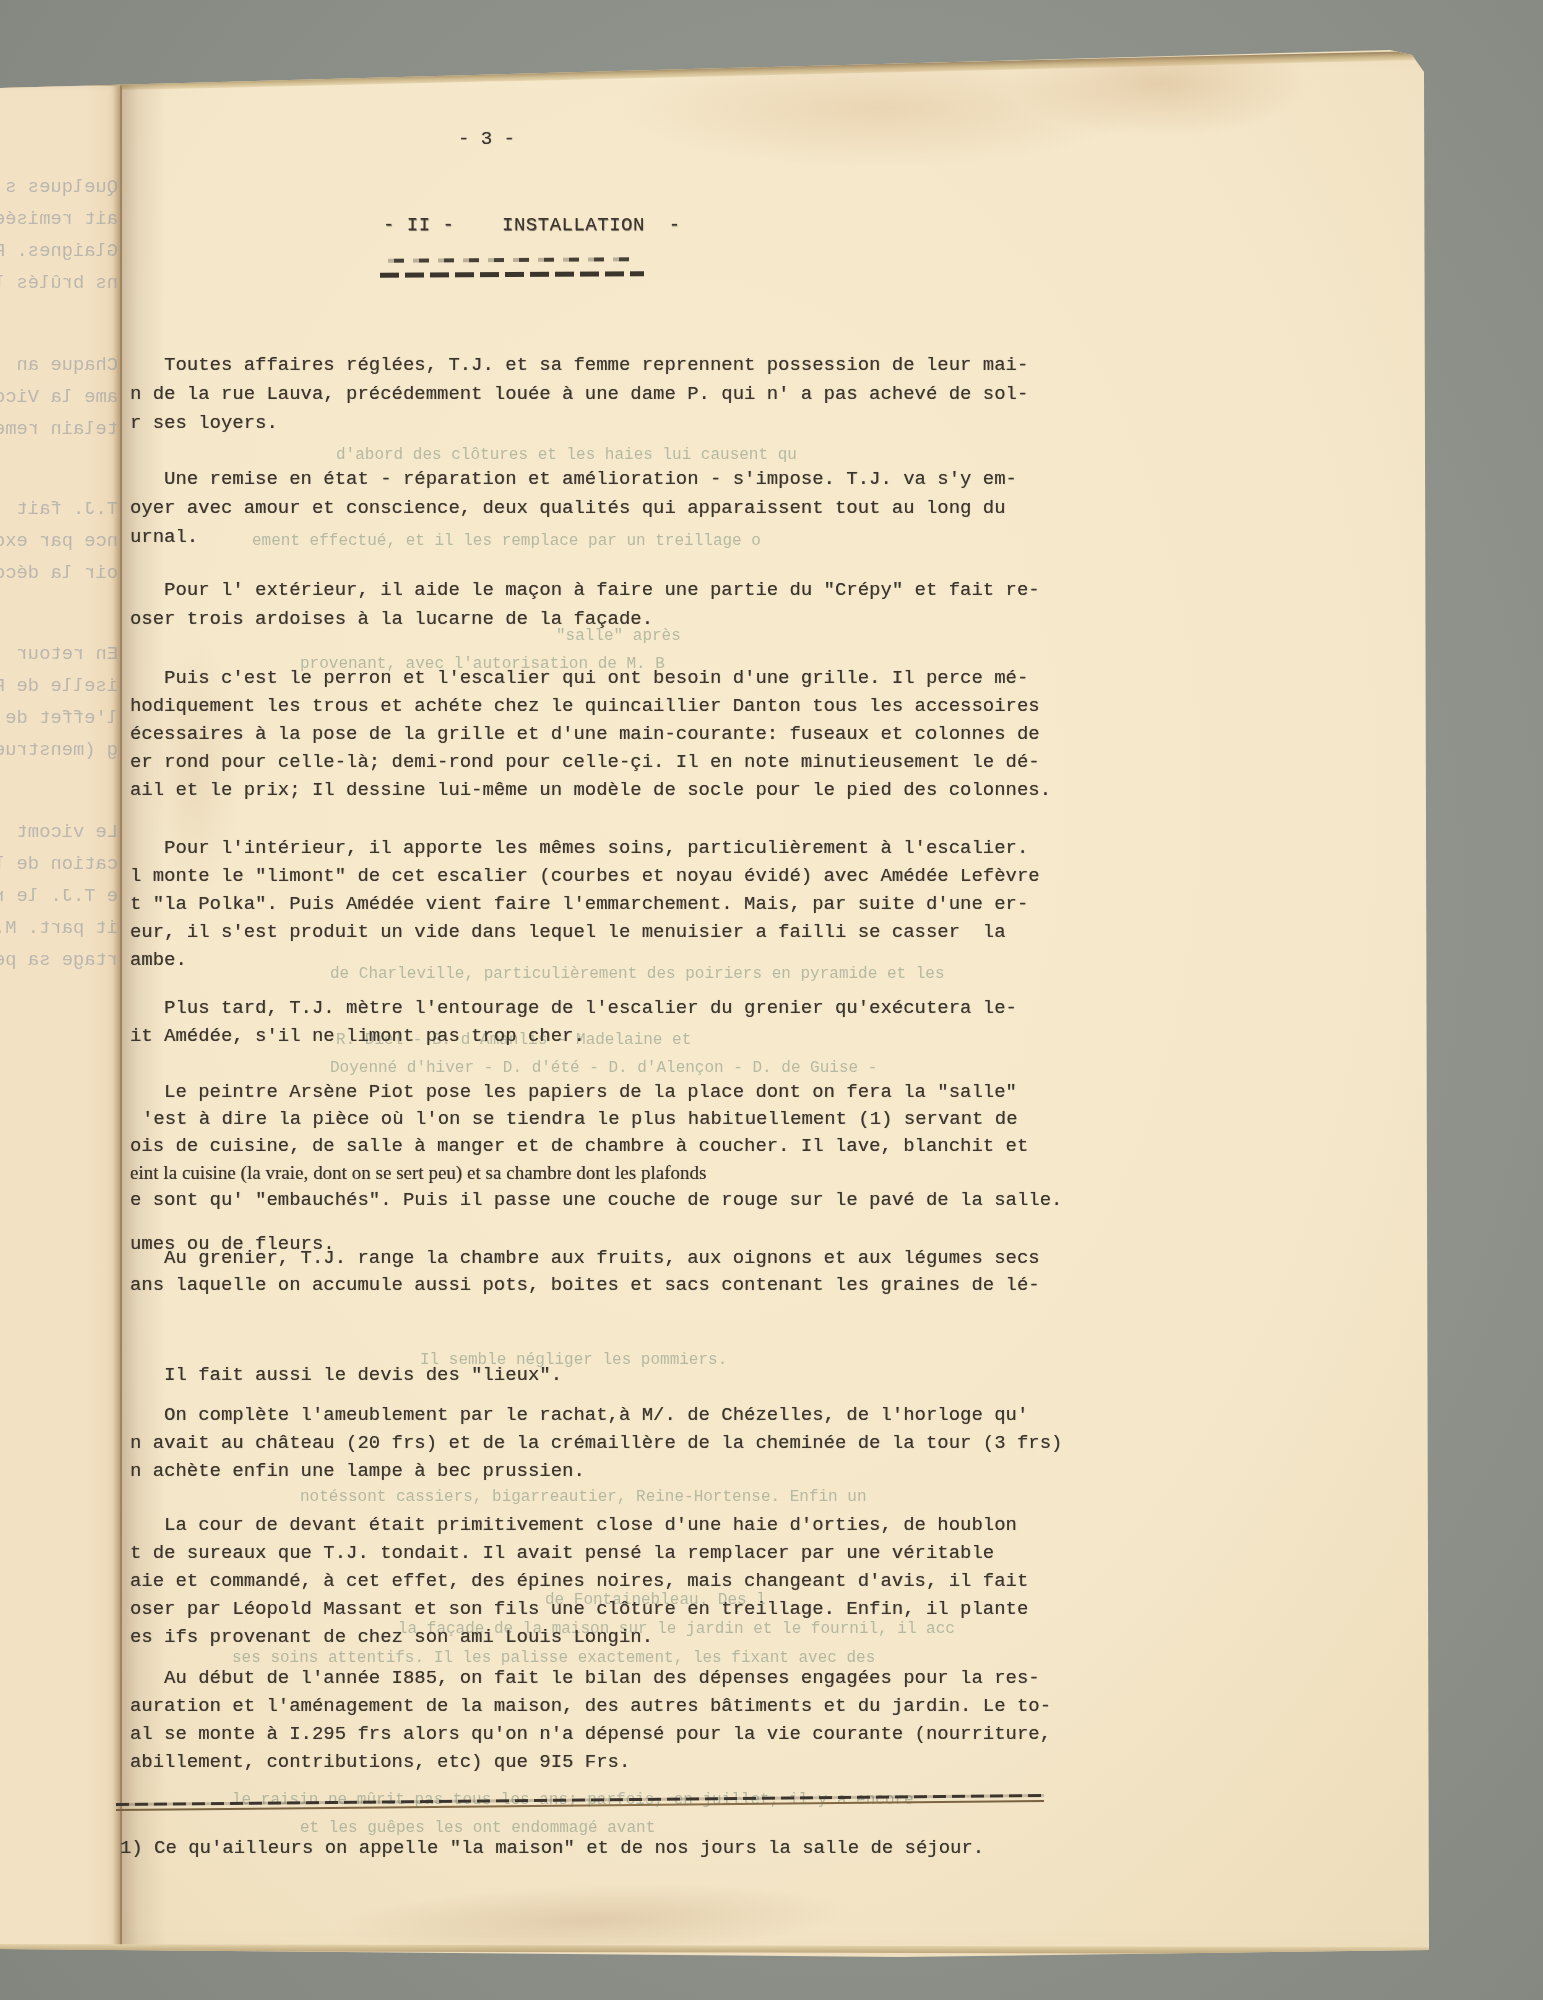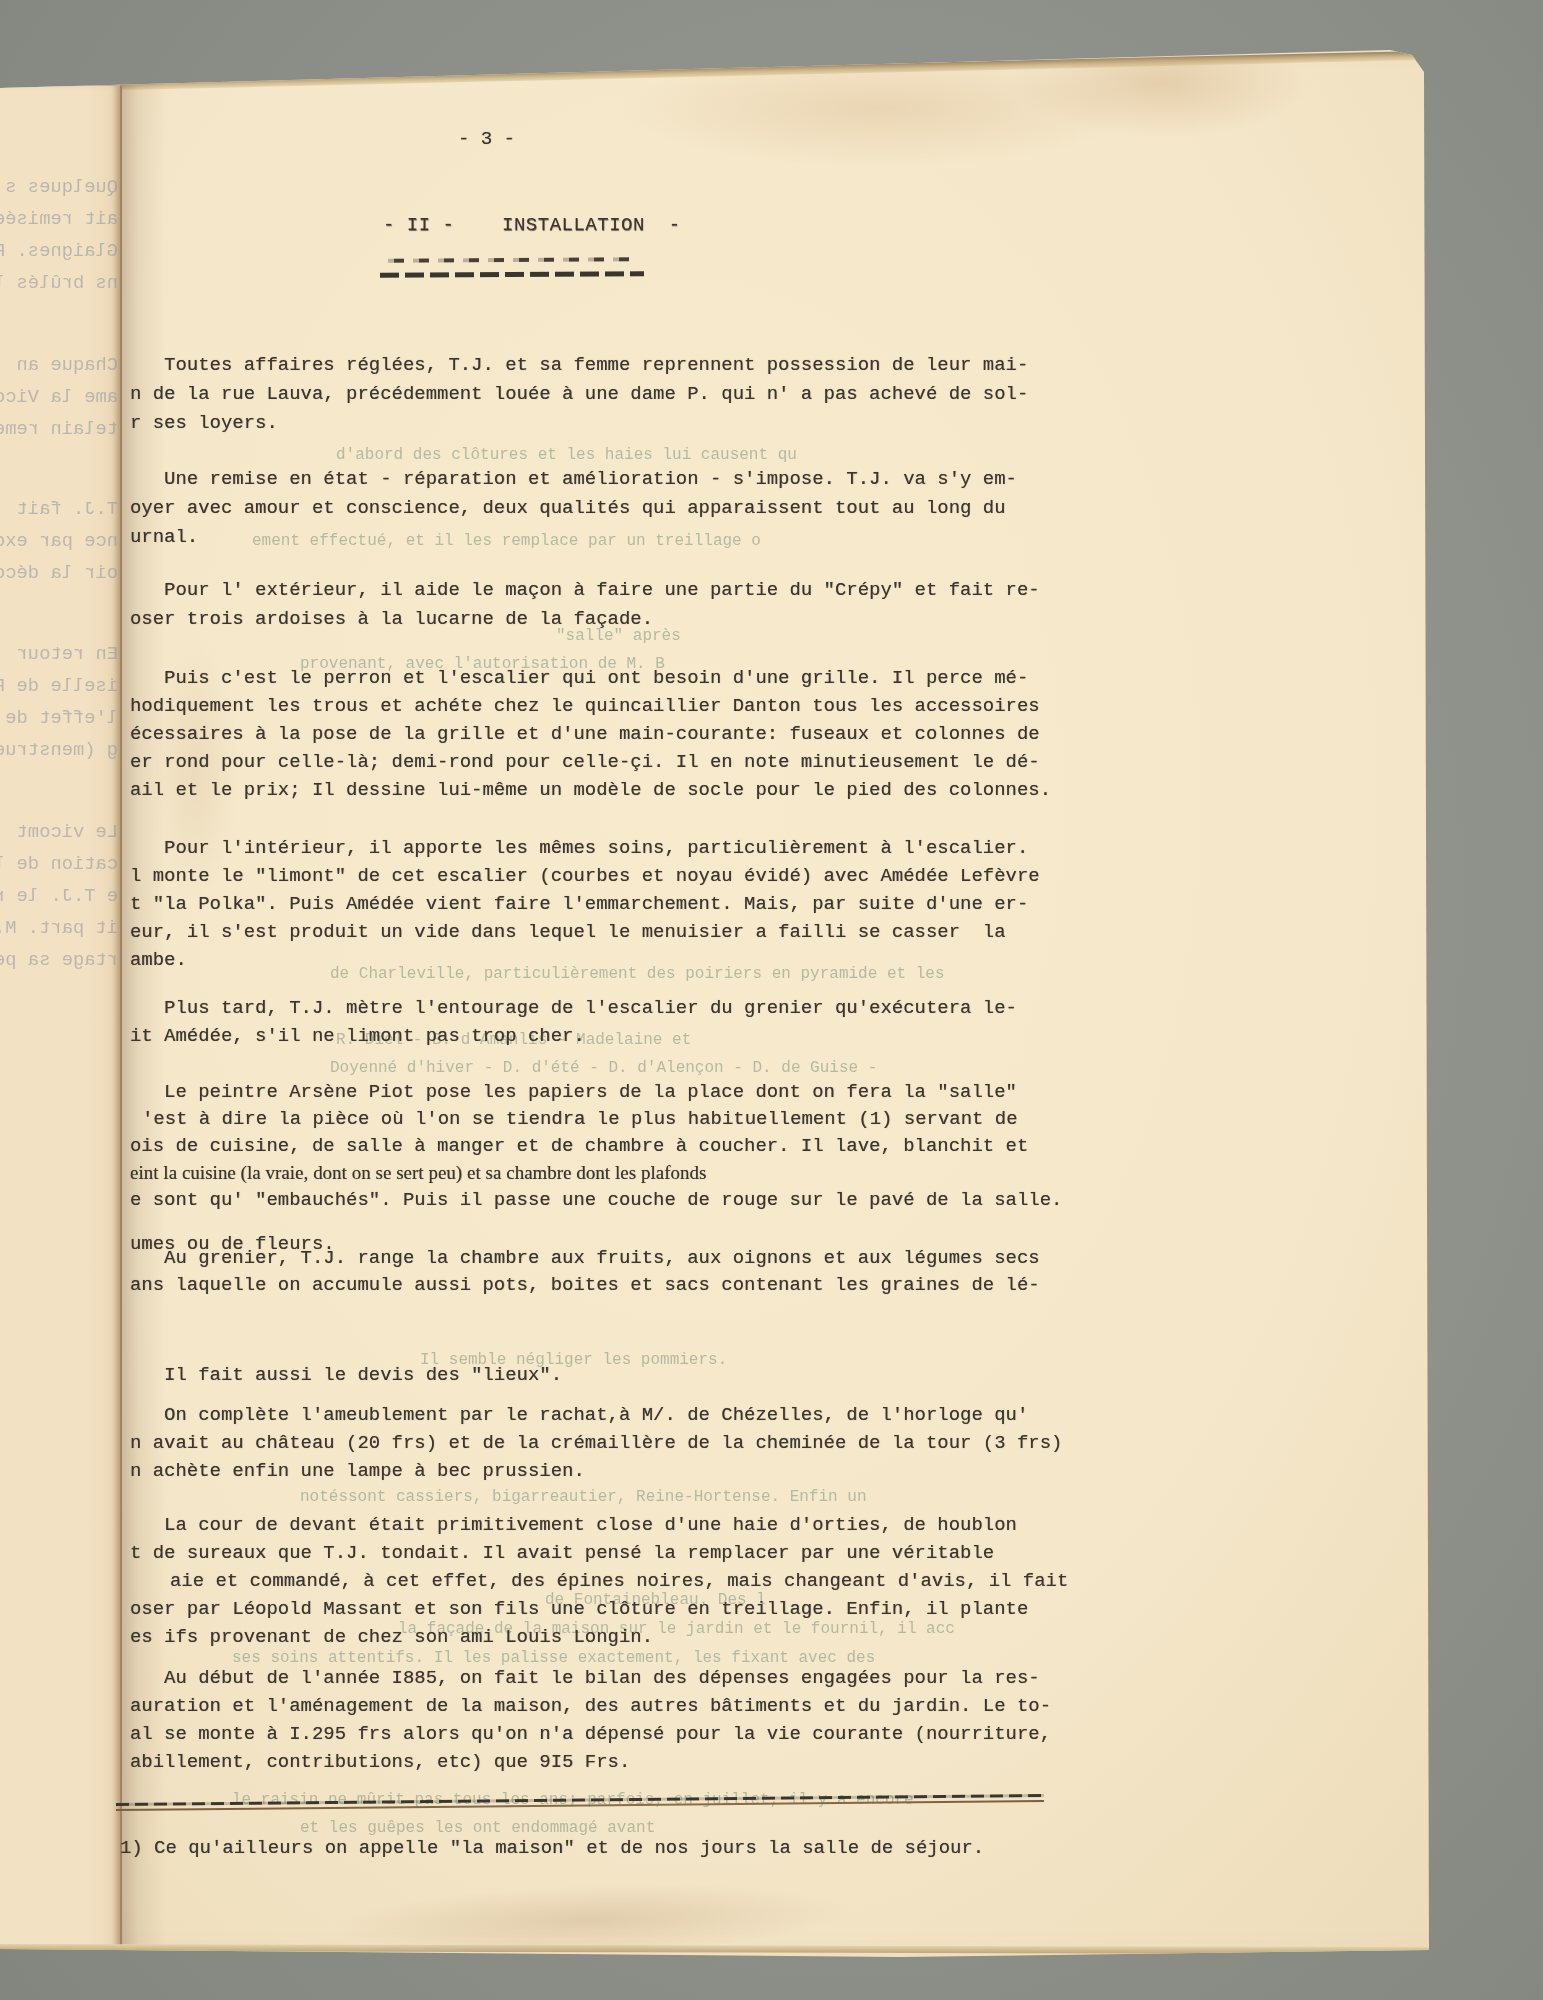--- a/index.html
+++ b/index.html
@@ -150,21 +150,21 @@
       <div class="tline" style="top: 1191px;">e sont qu' "embauchés". Puis il passe une couche de rouge sur le pavé de la salle.</div>
       <div class="tline" style="top: 1249px;">   Au grenier, T.J. range la chambre aux fruits, aux oignons et aux légumes secs</div>
       <div class="tline" style="top: 1276px;">ans laquelle on accumule aussi pots, boites et sacs contenant les graines de lé-</div>
       <div class="tline" style="top: 1235px;">umes ou de fleurs.</div>
       <div class="tline" style="top: 1366px;">   Il fait aussi le devis des "lieux".</div>
       <div class="tline" style="top: 1406px;">   On complète l'ameublement par le rachat,à M/. de Chézelles, de l'horloge qu'</div>
       <div class="tline" style="top: 1434px;">n avait au château (20 frs) et de la crémaillère de la cheminée de la tour (3 frs)</div>
       <div class="tline" style="top: 1462px;">n achète enfin une lampe à bec prussien.</div>
       <div class="tline" style="top: 1516px;">   La cour de devant était primitivement close d'une haie d'orties, de houblon</div>
       <div class="tline" style="top: 1544px;">t de sureaux que T.J. tondait. Il avait pensé la remplacer par une véritable</div>
-      <div class="tline" style="top: 1572px; margin-left: 40px;">aie et commandé, à cet effet, des épines noires, mais changeant d'avis, il fait</div>
+      <div class="tline" style="top: 1572px;">aie et commandé, à cet effet, des épines noires, mais changeant d'avis, il fait</div>
       <div class="tline" style="top: 1600px;">oser par Léopold Massant et son fils une clôture en treillage. Enfin, il plante</div>
       <div class="tline" style="top: 1628px;">es ifs provenant de chez son ami Louis Longin.</div>
       <div class="tline" style="top: 1669px;">   Au début de l'année I885, on fait le bilan des dépenses engagées pour la res-</div>
       <div class="tline" style="top: 1697px;">auration et l'aménagement de la maison, des autres bâtiments et du jardin. Le to-</div>
       <div class="tline" style="top: 1725px;">al se monte à I.295 frs alors qu'on n'a dépensé pour la vie courante (nourriture,</div>
       <div class="tline" style="top: 1753px;">abillement, contributions, etc) que 9I5 Frs.</div>
     </div>
 
   <div id="separator">
     <div class="d1"></div>

